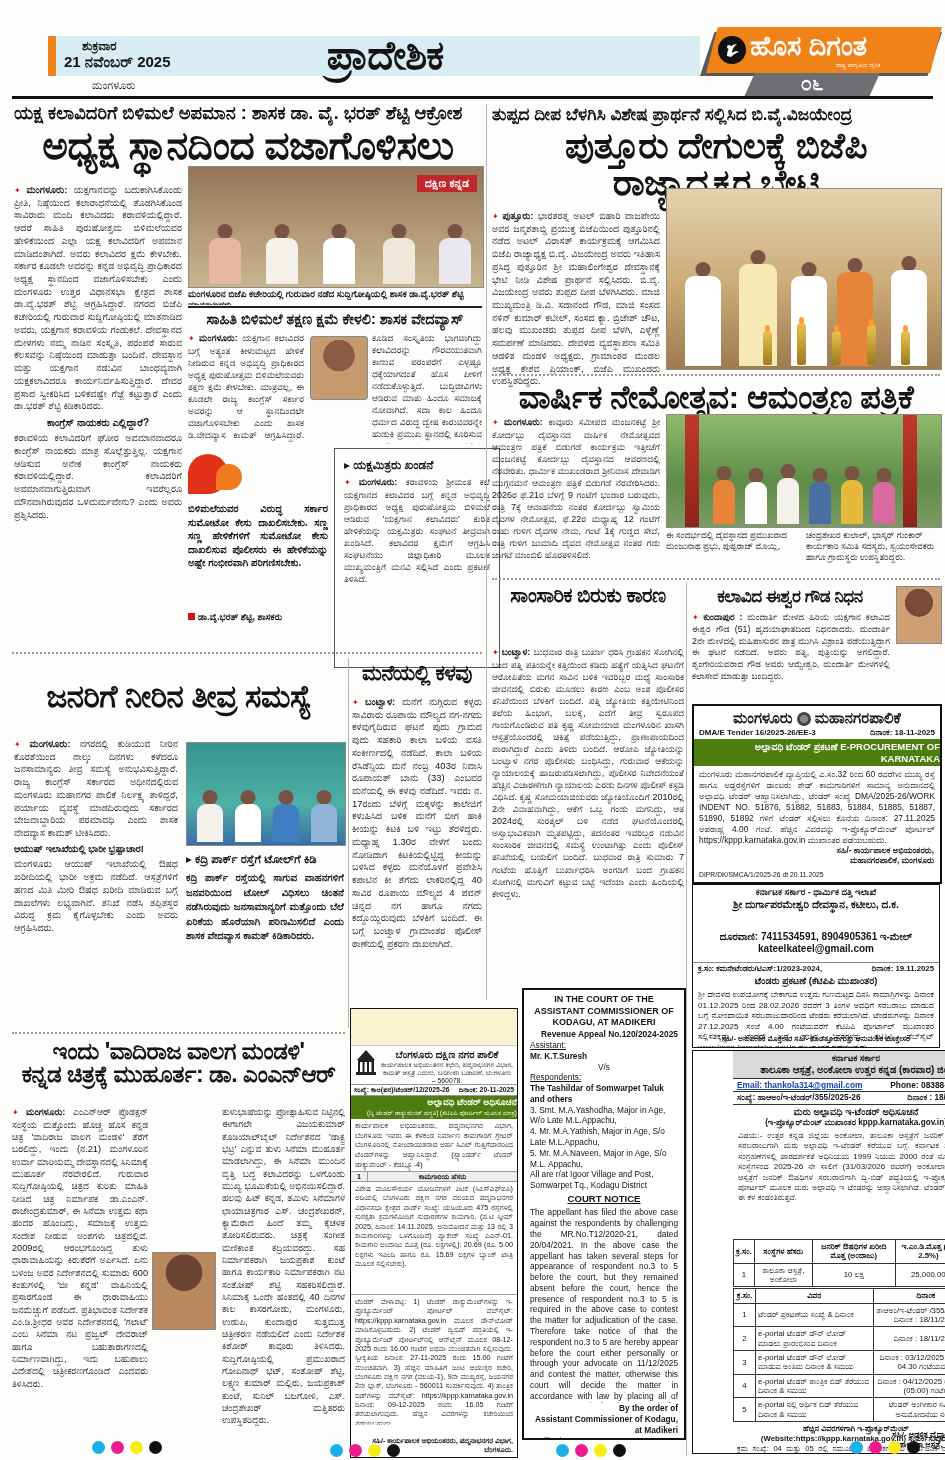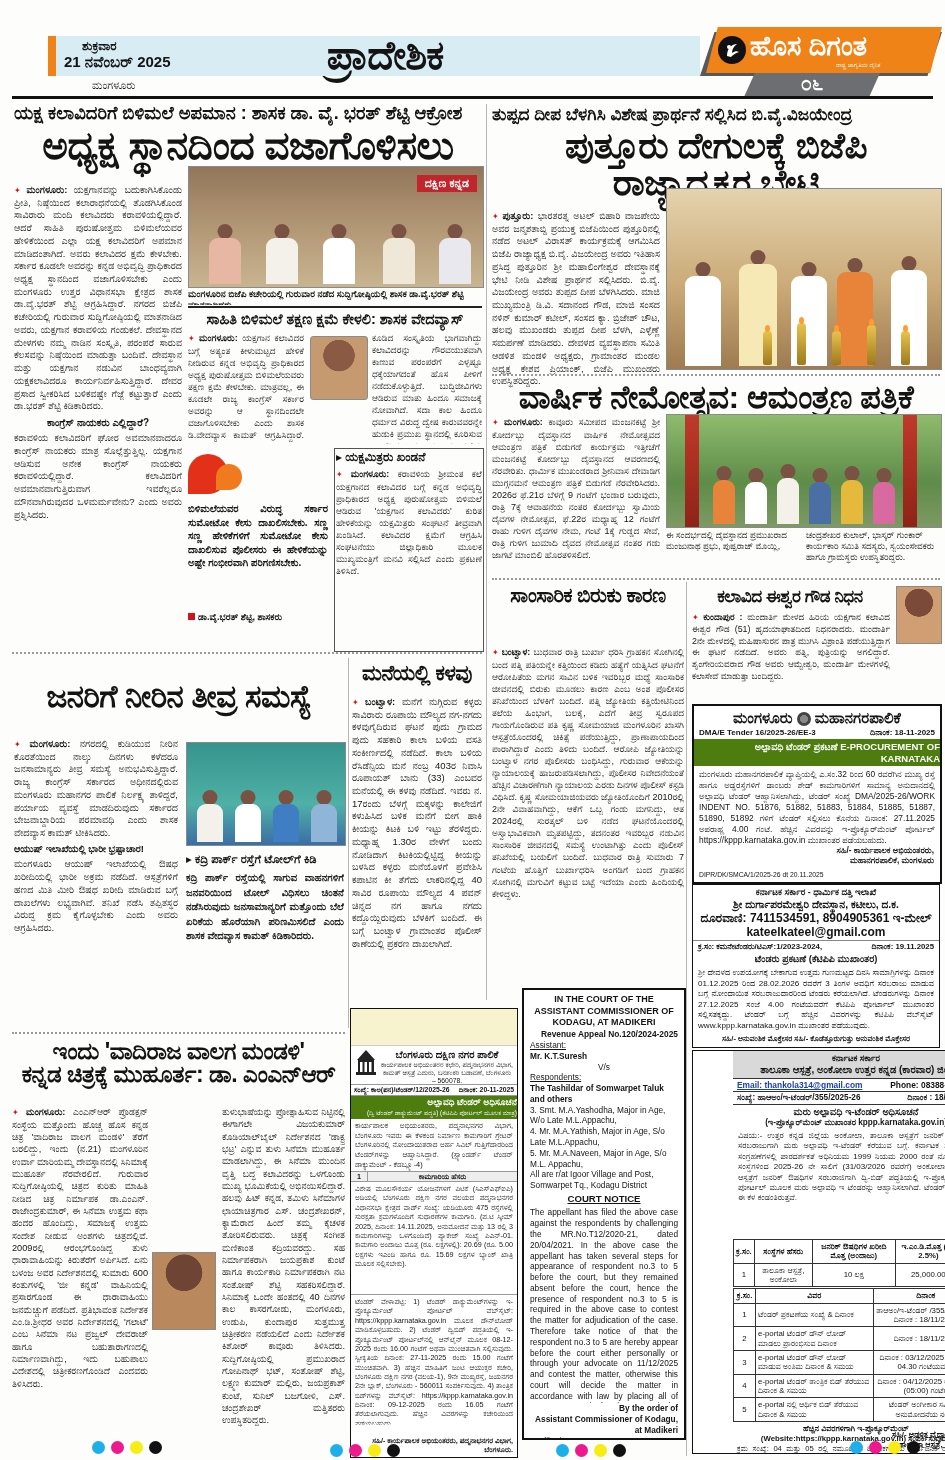--- a/index.html
+++ b/index.html
@@ -95,21 +95,21 @@
   </div>
 
   <div class="abs" style="left:188px;top:452px;width:140px;height:196px;">
     <span class="qmark" style="position:absolute;left:0;top:2px;"></span>
     <div style="position:absolute;left:0;top:50px;width:140px;font-size:10px;font-weight:bold;line-height:1.35;text-align:justify;">ಬಿಳಿಮಲೆಯವರ ವಿರುದ್ಧ ಸರ್ಕಾರ ಸುಮೋಟೋ ಕೇಸು ದಾಖಲಿಸಬೇಕು. ಸಣ್ಣ ಸಣ್ಣ ಹೇಳಿಕೆಗಳಿಗೆ ಸುಮೋಟೋ ಕೇಸು ದಾಖಲಿಸುವ ಪೊಲೀಸರು ಈ ಹೇಳಿಕೆಯನ್ನು ಅಷ್ಟೇ ಗಂಭೀರವಾಗಿ ಪರಿಗಣಿಸಬೇಕು.</div>
     <div style="position:absolute;left:0;top:160px;width:140px;font-size:9px;font-weight:bold;">
       <span style="display:inline-block;width:7px;height:7px;background:#d0141b;margin-right:3px;"></span><span>ಡಾ.ವೈ.ಭರತ್ ಶೆಟ್ಟಿ, ಶಾಸಕರು</span>
     </div>
   </div>
 
-  <div class="abs box" style="left:334px;top:448px;width:146px;height:200px;padding:1px;">
+  <div class="abs box" style="left:334px;top:448px;width:146px;height:200px;padding:9px;">
     <div style="font-size:12px;font-weight:800;">
       <span style="color:#111;">▸ </span><span>ಯಕ್ಷಮಿತ್ರರು ಖಂಡನೆ</span>
     </div>
     <div class="body" style="margin-top:4px;height:168px;font-size:9px;">
       <span class="dl">ಮಂಗಳೂರು:</span>
       <span>ಕರಾವಳಿಯ ಶ್ರೀಮಂತ ಕಲೆ ಯಕ್ಷಗಾನದ ಕಲಾವಿದರ ಬಗ್ಗೆ ಕನ್ನಡ ಅಭಿವೃದ್ಧಿ ಪ್ರಾಧಿಕಾರದ ಅಧ್ಯಕ್ಷ ಪುರುಷೋತ್ತಮ ಬಿಳಿಮಲೆ ಆಡಿರುವ 'ಯಕ್ಷಗಾನ ಕಲಾವಿದರು' ಕುರಿತ ಹೇಳಿಕೆಯನ್ನು ಯಕ್ಷಮಿತ್ರರು ಸಂಘಟನೆ ತೀವ್ರವಾಗಿ ಖಂಡಿಸಿದೆ. ಕಲಾವಿದರ ಕ್ಷಮೆಗೆ ಆಗ್ರಹಿಸಿ ಸಂಘಟನೆಯು ಜಿಲ್ಲಾಧಿಕಾರಿ ಮೂಲಕ ಮುಖ್ಯಮಂತ್ರಿಗೆ ಮನವಿ ಸಲ್ಲಿಸಿದೆ ಎಂದು ಪ್ರಕಟಣೆ ತಿಳಿಸಿದೆ.</span>
     </div>
   </div>
 
   <div class="abs dot-rule" style="left:12px;top:652px;width:470px;height:0;"></div>
@@ -217,21 +217,21 @@
     <div style="position:absolute;right:6px;bottom:16px;text-align:right;font-size:8.2px;font-weight:bold;">
       <div>ಸಹಿ/- ಕಾರ್ಯಪಾಲಕ ಅಭಿಯಂತರರು,</div>
         <div>ಮಹಾನಗರಪಾಲಿಕೆ, ಮಂಗಳೂರು</div>
     </div>
     <div style="position:absolute;left:5px;bottom:4px;font-size:6.8px;">DIPR/DK/SMCA/1/2025-26 dt 20.11.2025</div>
   </div>
 
   <div class="abs notice" style="left:692px;top:884px;width:246px;height:162px;border-width:1.5px;">
     <div class="ncenter" style="font-size:8.8px;padding-top:2px;">ಕರ್ನಾಟಕ ಸರ್ಕಾರ - ಧಾರ್ಮಿಕ ದತ್ತಿ ಇಲಾಖೆ</div>
     <div class="ncenter" style="font-size:10.5px;">ಶ್ರೀ ದುರ್ಗಾಪರಮೇಶ್ವರಿ ದೇವಸ್ಥಾನ, ಕಟೀಲು, ದ.ಕ.</div>
-    <div class="ncenter" style="font-size:12px;border-bottom:1px solid #888;padding-bottom:1px;">ದೂರವಾಣಿ: 7411534591, 8904905361 ಇ-ಮೇಲ್ kateelkateel@gmail.com</div>
+    <div class="ncenter" style="font-size:10px;border-bottom:1px solid #888;padding-bottom:8px;margin-top:20px;">ದೂರವಾಣಿ: 7411534591, 8904905361 ಇ-ಮೇಲ್ kateelkateel@gmail.com</div>
     <div style="display:flex;justify-content:space-between;padding:1px 5px;font-size:7.8px;font-weight:bold;">
       <span>ಕ್ರ.ಸಂ: ಕಮನೇಟೆಂಡರು/ಟಿಎಸ್:1/2023-2024,</span>
       <span>ದಿನಾಂಕ: 19.11.2025</span>
     </div>
     <div class="ncenter" style="font-size:9.5px;">ಟೆಂಡರು ಪ್ರಕಟಣೆ (ಕೆಟಿಪಿಪಿ ಮುಖಾಂತರ)</div>
     <div class="nbody" style="height:84px;font-size:8.1px;">ಶ್ರೀ ದೇವಳದ ಉಪಯೋಗಕ್ಕೆ ಬೇಕಾಗುವ ಉತ್ತಮ ಗುಣಮಟ್ಟದ ದಿನಸಿ ಸಾಮಾಗ್ರಿಗಳನ್ನು ದಿನಾಂಕ 01.12.2025 ರಿಂದ 28.02.2026 ರವರೆಗೆ 3 ತಿಂಗಳ ಅವಧಿಗೆ ಸರಬರಾಜು ಮಾಡುವ ಬಗ್ಗೆ ನೋಂದಾಯಿತ ಸರಬರಾಜುದಾರರಿಂದ ಟೆಂಡರು ಕರೆಯಲಾಗಿದೆ. ಟೆಂಡರುಗಳನ್ನು ದಿನಾಂಕ 27.12.2025 ಸಂಜೆ 4.00 ಗಂಟೆಯವರೆಗೆ ಕೆಟಿಪಿಪಿ ಪೋರ್ಟಾಲ್ ಮುಖಾಂತರ ಸಲ್ಲಿಸತಕ್ಕದ್ದು. ಟೆಂಡರ್ ಬಗ್ಗೆ ಹೆಚ್ಚಿನ ವಿವರಗಳನ್ನು ಕೆಟಿಪಿಪಿ ವೆಬ್‌ಸೈಟ್ www.kppp.karnataka.gov.in ಮುಖಾಂತರ ಪಡೆಯುವುದು.</div>
     <div style="position:absolute;left:4px;right:4px;bottom:3px;font-size:7.6px;font-weight:bold;text-align:center;">ಸಹಿ/- ಆನುವಂಶಿಕ ಮೊಕ್ತೇಸರ   ಸಹಿ/- ಕೊಡೆತ್ತೂರುಗುತ್ತು ಅನುವಂಶಿಕ ಮೊಕ್ತೇಸರ</div>
   </div>
 
   <div class="abs notice" style="left:692px;top:1050px;width:246px;height:402px;border-width:1.5px;padding-left:40px;">

